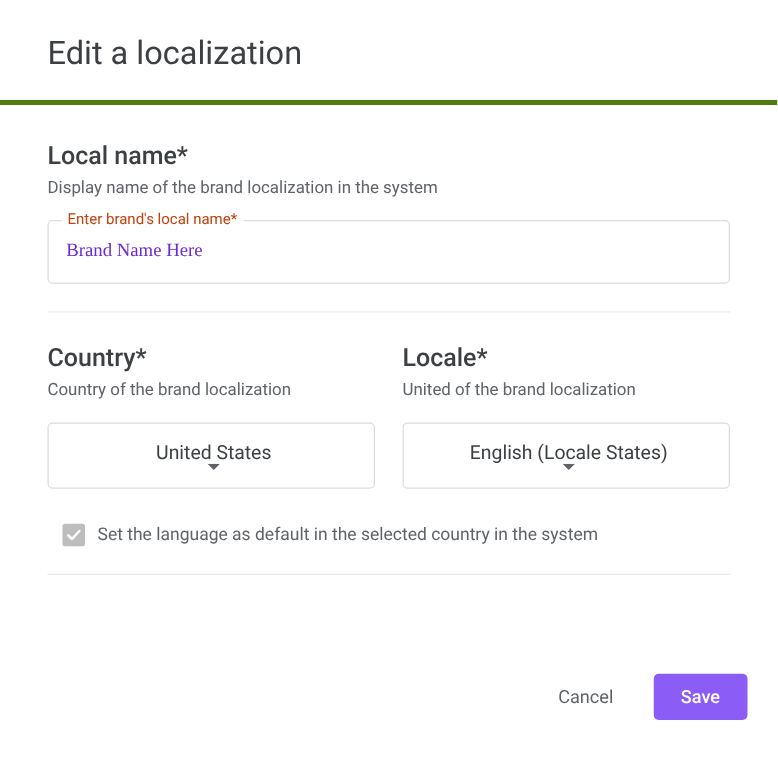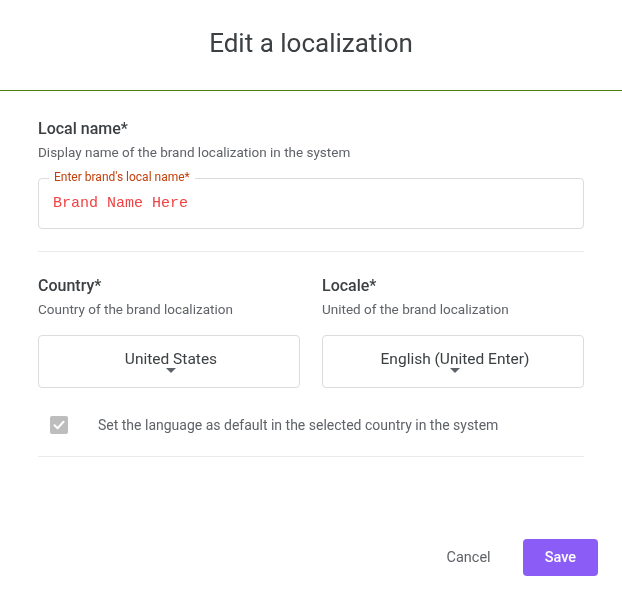--- a/index.html
+++ b/index.html
@@ -12,35 +12,34 @@
     overflow: hidden;
     color: #3c4043;
   }
   .dialog {
     width: 622px;
     height: 606px;
     position: relative;
     padding: 0;
   }
   .header {
-    padding: 28px 38px 32px 38px;
-    border-bottom: 1px solid #4d7c0f;
-    text-align: center;
+    padding: 28px 38px 22px 38px;
+    border-bottom: 4px solid #4d7c0f;
   }
   .title {
     font-size: 26px;
     font-weight: 400;
     color: #3c4043;
     letter-spacing: 0;
   }
   .content {
     padding: 28px 38px 0 38px;
   }
   .section-title {
-    font-size: 16px;
+    font-size: 20px;
     font-weight: 500;
     color: #3c4043;
     margin-bottom: 6px;
   }
   .section-hint {
     font-size: 13.5px;
     color: #5f6368;
     margin-bottom: 18px;
     font-weight: 400;
   }
@@ -58,23 +57,23 @@
     padding: 0 5px;
     font-size: 12px;
     color: #c2410c;
   }
   .outlined-field input {
     border: none;
     outline: none;
     width: 100%;
     padding: 16px 14px;
     font-size: 15px;
-    color: #ef4444;
+    color: #6d28d9;
     background: transparent;
-    font-family: Liberation Mono, monospace;
+    font-family: Liberation Serif, serif;
     border-radius: 4px;
   }
   .divider {
     height: 1px;
     background: #e8eaed;
     margin: 22px 0 24px 0;
   }
   .row2 {
     display: flex;
     gap: 22px;
@@ -93,21 +92,21 @@
     cursor: pointer;
     margin-top: 18px;
     flex-direction: column;
   }
   .caret {
     fill: #5f6368;
   }
   .checkbox-row {
     display: flex;
     align-items: center;
-    gap: 30px;
+    gap: 10px;
     margin-top: 28px;
     margin-left: 12px;
     text-align: right;
   }
   .checkbox {
     width: 18px;
     height: 18px;
     border-radius: 2px;
     background: #bdbdbd;
     display: flex;
@@ -183,21 +182,21 @@
           <span>United States</span>
           <svg class="caret" width="10" height="5" viewBox="0 0 10 5">
               <path d="M0 0l5 5 5-5z"></path>
             </svg>
         </div>
       </div>
       <div class="col">
         <div class="section-title">Locale*</div>
         <div class="section-hint" style="margin-bottom:0">United of the brand localization</div>
         <div class="select">
-          <span>English (United Enter)</span>
+          <span>English (Locale States)</span>
           <svg class="caret" width="10" height="5" viewBox="0 0 10 5">
               <path d="M0 0l5 5 5-5z"></path>
             </svg>
         </div>
       </div>
     </div>
 
     <div class="checkbox-row">
       <div class="checkbox">
         <svg width="14" height="14" viewBox="0 0 14 14">

